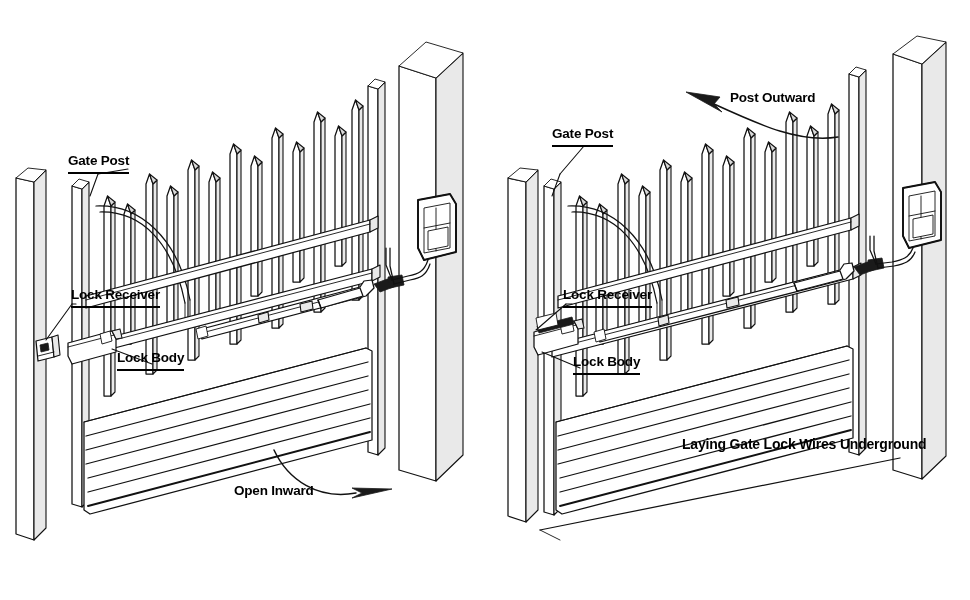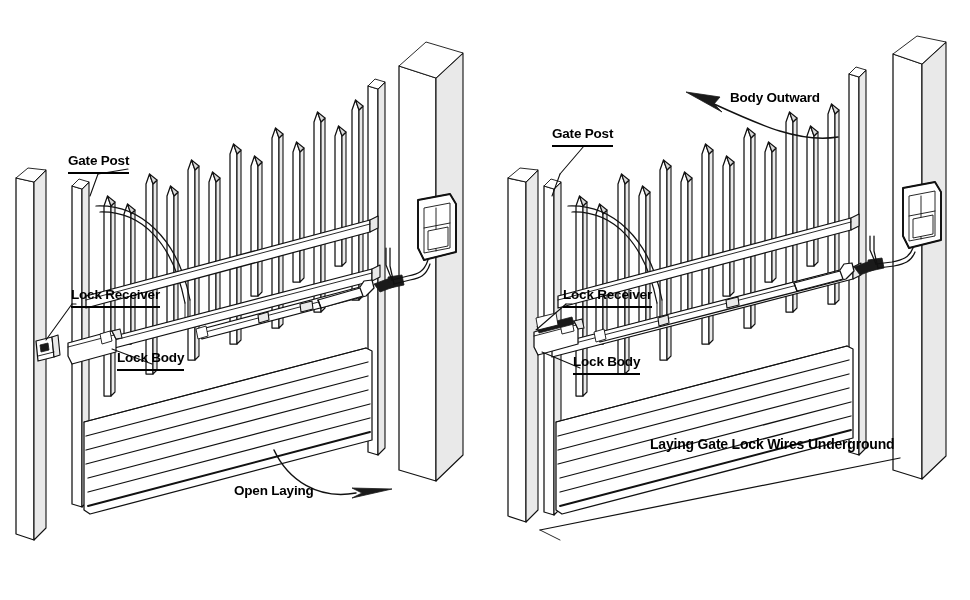--- a/index.html
+++ b/index.html
@@ -47,21 +47,21 @@
     color: #000000;
     white-space: nowrap;
     letter-spacing: -0.2px;
     line-height: 1;
   }
   .lbl.u {
     border-bottom: 2px solid #000000;
     padding-bottom: 4px;
   }
   .sz13 { font-size: 13.5px; }
-  .sz14 { font-size: 14px; }
+  .sz14 { font-size: 14px; margin-left: 32px; }
 </style>
 </head>
 <body>
 
 <div id="stage">
 
   <svg class="diagram" viewBox="0 0 970 600">
     <defs>
 
       <g id="picket">
@@ -339,25 +339,25 @@
       </g>
     </g>
   </svg>
 
   <div class="lbl u sz13" style="left:68px; top:154px;">Gate Post</div>
 
   <div class="lbl u sz13" style="left:71px; top:288px;">Lock Receiver</div>
 
   <div class="lbl u sz13" style="left:117px; top:351px;">Lock Body</div>
 
-  <div class="lbl sz13" style="left:234px; top:484px;">Open Laying</div>
+  <div class="lbl sz13" style="left:234px; top:484px;">Open Inward</div>
 
   <div class="lbl u sz13" style="left:552px; top:127px;">Gate Post</div>
 
   <div class="lbl u sz13" style="left:563px; top:288px;">Lock Receiver</div>
 
   <div class="lbl u sz13" style="left:573px; top:355px;">Lock Body</div>
 
-  <div class="lbl sz13" style="left:730px; top:91px;">Body Outward</div>
+  <div class="lbl sz13" style="left:730px; top:91px;">Post Outward</div>
 
   <div class="lbl sz14" style="left:650px; top:437px;">Laying Gate Lock Wires Underground</div>
 
 </div>
 
 </body></html>

